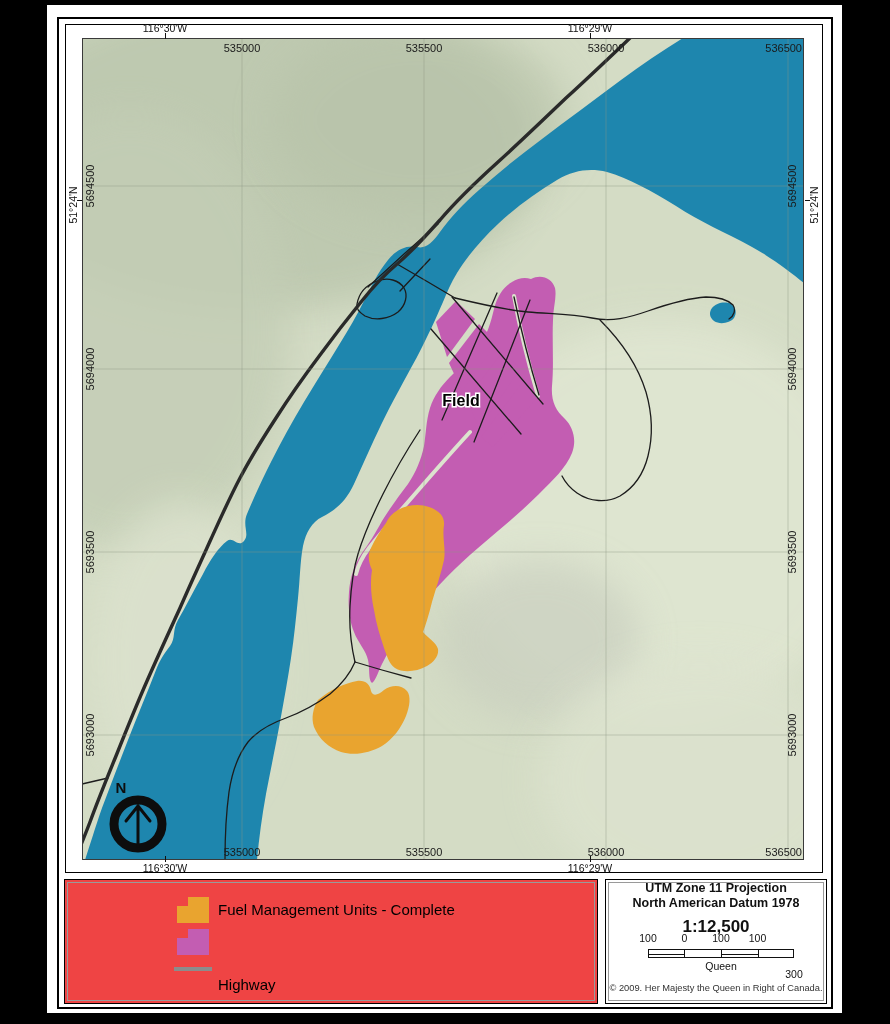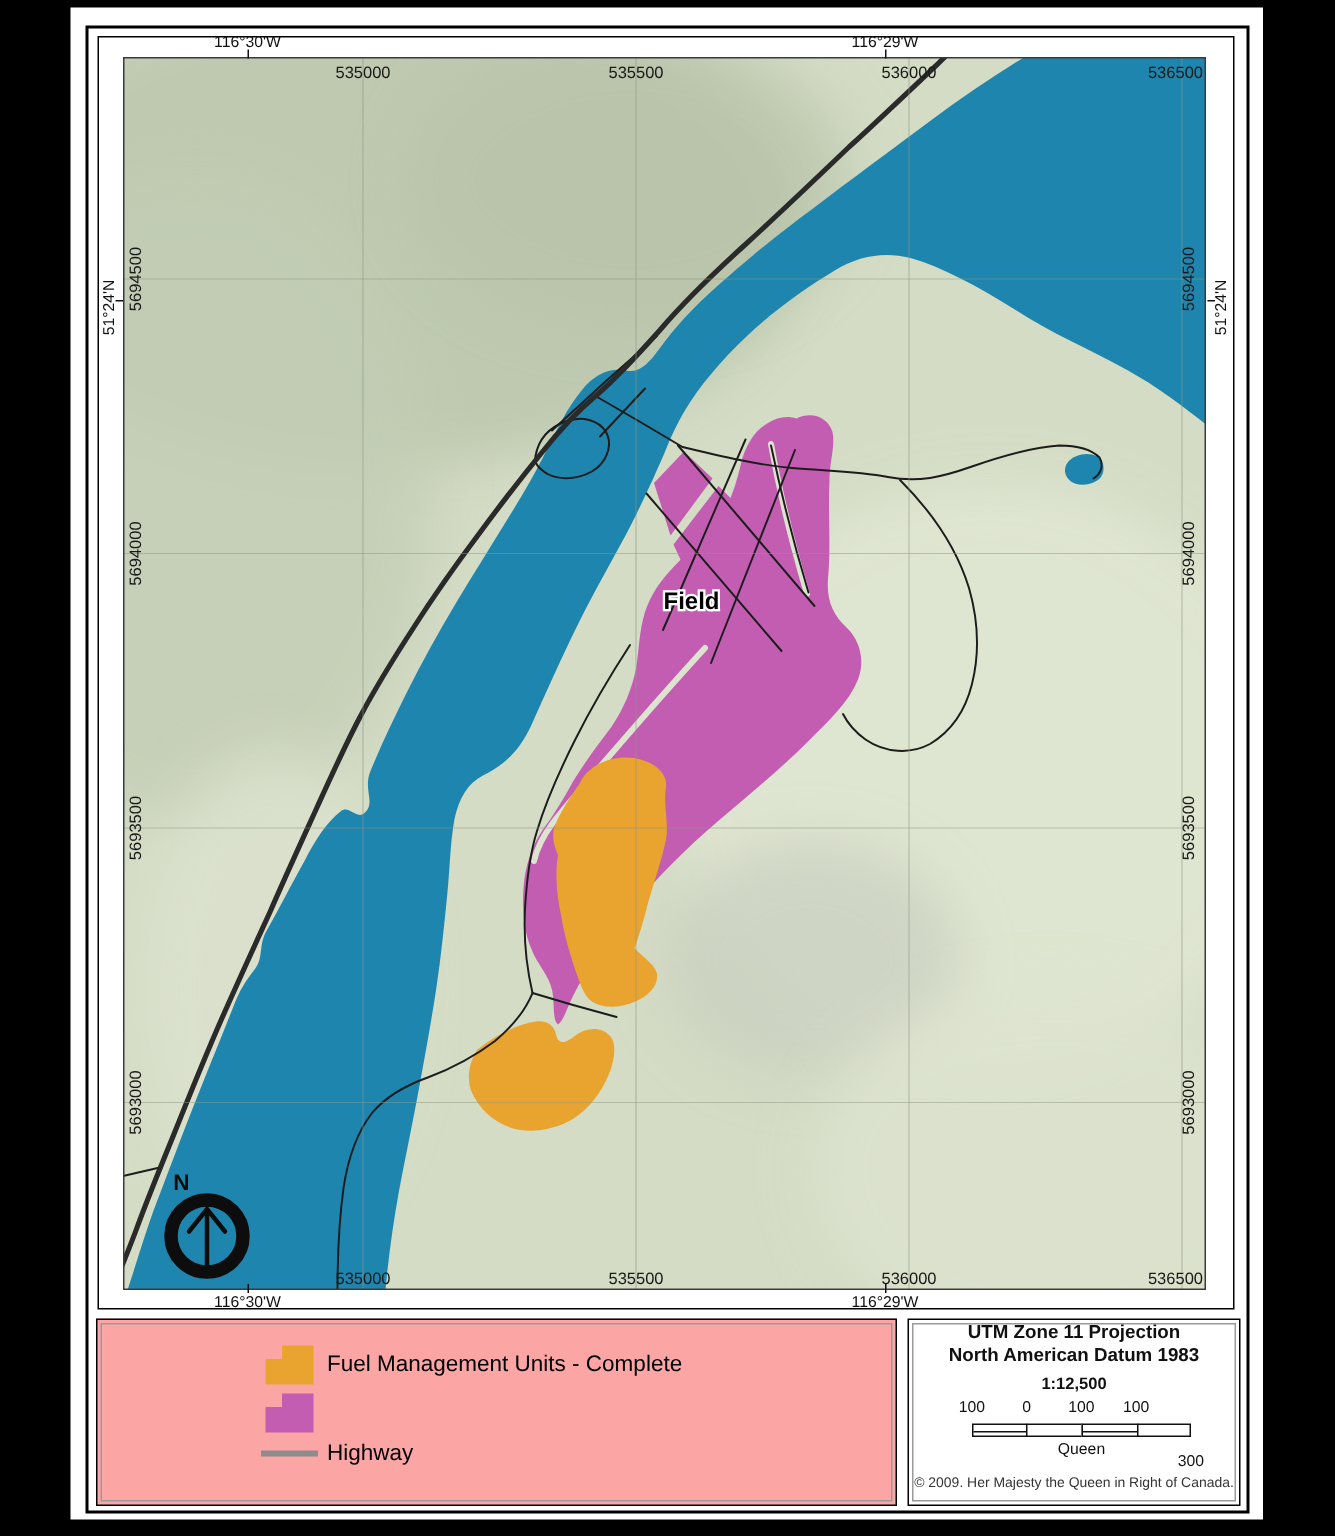--- a/index.html
+++ b/index.html
@@ -9,28 +9,28 @@
   .box{position:absolute;box-sizing:border-box;}
   .page-border{left:57px;top:17px;width:776px;height:992px;border:2px solid #000;}
   .map-outer{left:65px;top:24px;width:758px;height:849px;border:1px solid #000;background:#fff;}
   svg.map{position:absolute;left:82px;top:38px;width:722px;height:822px;display:block;}
   .marginlabel{position:absolute;font-size:10.5px;color:#111;white-space:nowrap;
                transform:translate(-50%,0);}
   .latlabel{position:absolute;font-size:10.5px;color:#111;white-space:nowrap;
             transform:translate(-50%,-50%) rotate(-90deg);}
   .tickv{position:absolute;width:1px;height:6px;background:#111;}
   .tickh{position:absolute;width:5px;height:1px;background:#111;}
-  .legend-box{left:64px;top:879px;width:534px;height:125px;border:1.5px solid #000;background:#fca5a5;}
+  .legend-box{left:64px;top:879px;width:534px;height:125px;border:1.5px solid #000;background:#ef4444;}
   .info-box{left:605px;top:879px;width:222px;height:125px;border:1.5px solid #000;background:#fff;}
   .inner-line{position:absolute;left:2px;top:2px;right:2px;bottom:2px;border:1px solid #9a9a9a;pointer-events:none;}
   .legend-label{position:absolute;left:153px;font-size:15px;color:#000;white-space:nowrap;}
   .legend-swatch{position:absolute;left:111px;width:34px;height:28px;}
   .legend-line{position:absolute;left:109px;width:38px;height:4px;background:#8c8c8c;}
   .info-head{position:relative;text-align:center;font-size:12.5px;font-weight:bold;color:#111;line-height:15px;}
-  .info-scale{position:relative;text-align:center;font-size:11px;font-weight:bold;color:#111;margin-top:6px;}
+  .info-scale{position:relative;text-align:center;font-size:17px;font-weight:bold;color:#111;margin-top:6px;}
   .sb-wrap{position:absolute;left:42px;top:66px;width:146px;height:40px;}
   .sb-label{position:absolute;top:-14px;font-size:10.5px;color:#111;transform:translateX(-50%);}
   .sb-bar{position:absolute;top:3px;left:0;width:146px;height:9px;}
   .sb-seg{position:absolute;top:0;height:9px;border:1px solid #111;box-sizing:border-box;background:#fff;}
   .sb-mid{position:absolute;left:0;right:0;top:50%;border-top:1px solid #111;}
   .sb-units{position:absolute;top:14px;left:73px;transform:translateX(-50%);font-size:10.5px;color:#111;}
   .copyright{position:absolute;left:0;right:0;top:103px;text-align:center;font-size:9.3px;color:#333;}
   text{font-family:"Liberation Sans",sans-serif;}
   .gridnum{font-size:11px;fill:#1a1a1a;}
   .water{fill:var(--water);}
@@ -204,27 +204,27 @@
   <div class="legend-box box">
     <div class="inner-line"></div>
     <svg class="legend-swatch" style="top:16px;" viewBox="0 0 34 28">
       <path d="M1,10 L12,10 L12,1 L33,1 L33,27 L1,27 Z" fill="#E9A42F"></path>
     </svg>
     <div class="legend-label" style="top:21px;">Fuel Management Units - Complete</div>
     <svg class="legend-swatch" style="top:48px;" viewBox="0 0 34 28">
       <path d="M1,10 L12,10 L12,1 L33,1 L33,27 L1,27 Z" fill="#C35DB2"></path>
     </svg>
     <div class="legend-line" style="top:87px;"></div>
-    <div class="legend-label" style="top:80px;">Highway</div>
+    <div class="legend-label" style="top:96px;">Highway</div>
   </div>
 
   <div class="info-box box">
     <div class="inner-line"></div>
     <div class="info-head" style="margin-top:1px;">UTM Zone 11 Projection</div>
-    <div class="info-head">North American Datum 1983</div>
+    <div class="info-head">North American Datum 1978</div>
     <div class="info-scale">1:12,500</div>
     <div class="sb-wrap">
       <span class="sb-label" style="left:0px;">100</span>
       <span class="sb-label" style="left:36.5px;">0</span>
       <span class="sb-label" style="left:73px;">100</span>
       <span class="sb-label" style="left:109.5px;">100</span>
       <span class="sb-label" style="left:146px;margin-top:36px;">300</span>
       <div class="sb-bar">
         <div class="sb-seg" style="left:0px;width:37px;">
             <div class="sb-mid"></div>

